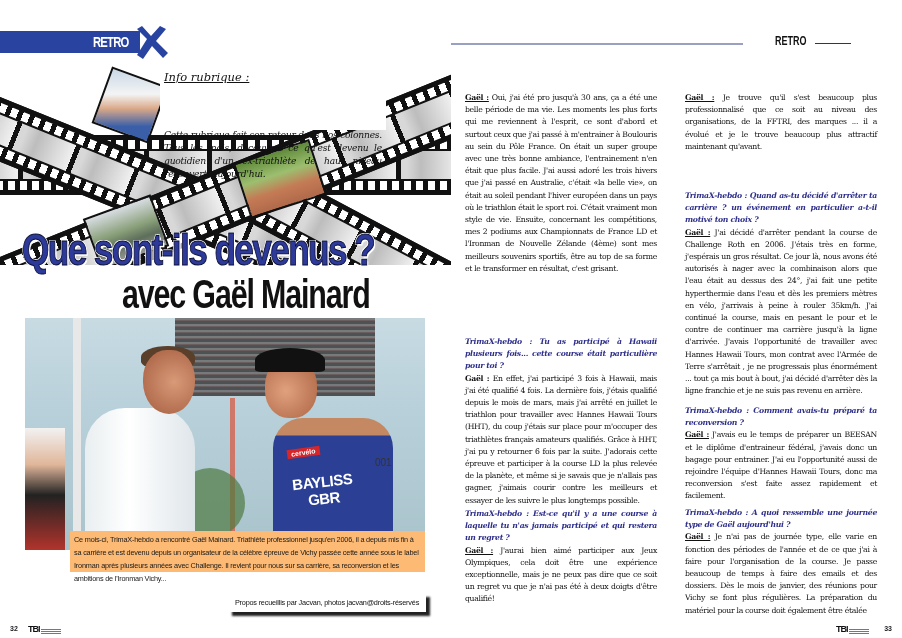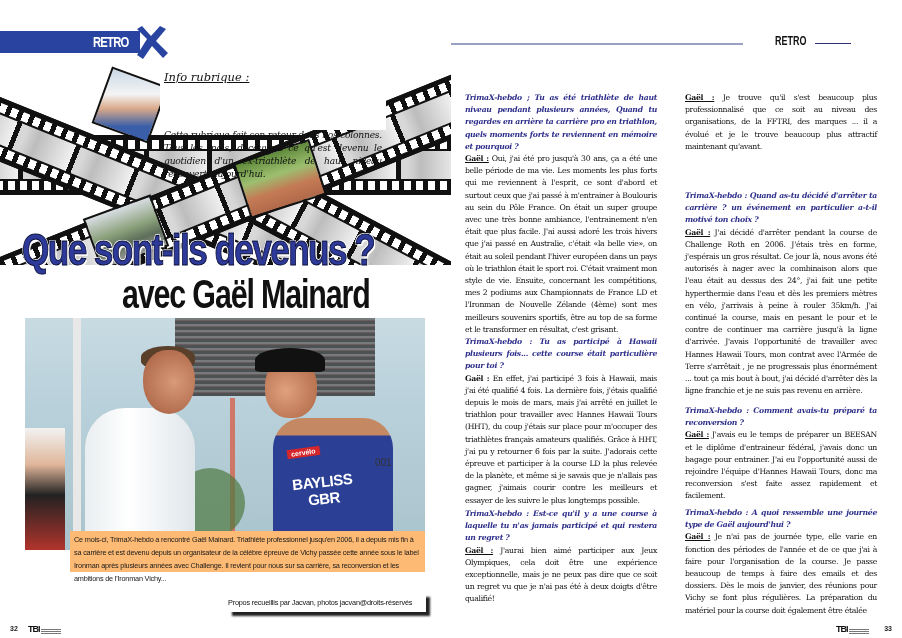--- a/index.html
+++ b/index.html
@@ -145,21 +145,21 @@
   .caption {
     position: absolute; left: 70px; top: 531px; width: 355px; height: 41px;
     background: #fdba74; padding: 2px 4px;
     font-family: "Liberation Sans", sans-serif; font-size: 7.3px; line-height: 13px;
     color: #1a1a1a; letter-spacing: -0.2px;
   }
   .credit-box {
     position: absolute; left: 228px; top: 593px; width: 198px; height: 19px;
     background: #fff; box-shadow: 4px 4px 2px #222;
     font-family: "Liberation Sans", sans-serif; font-size: 7.3px; color: #111;
-    line-height: 19px; letter-spacing: -0.2px;
+    text-align: center; line-height: 19px; letter-spacing: -0.2px;
   }
   .page-num-left {
     position: absolute; left: 10px; top: 625px; font-family: "Liberation Sans", sans-serif; font-weight: bold;
     font-size: 7px; color: #222;
   }
   .logo-left { position: absolute; left: 28px; top: 624px; }
   .logo {
     font-family: "Liberation Sans", sans-serif; font-weight: bold; font-size: 9px; color: #111; letter-spacing: -1px;
     display: flex; align-items: flex-end; gap: 1px;
   }
@@ -274,21 +274,20 @@
   </div>
 </div>
 
 <div class="page-right">
   <div class="rule-left"></div>
   <div class="retro-header">RETRO</div>
   <div class="rule-right"></div>
 
   <div class="col col-1">
     <div class="qa" style="top:92px">
-      <div class="q">TrimaX-hebdo ; Tu as été triathlète de haut niveau pendant plusieurs années, Quand tu regardes en arrière ta carrière pro en triathlon, quels moments forts te reviennent en mémoire et pourquoi ?</div>
       <div class="a"><span class="who">Gaël :</span><span> Oui, j'ai été pro jusqu'à 30 ans, ça a été une belle période de ma vie. Les moments les plus forts qui me reviennent à l'esprit, ce sont d'abord et surtout ceux que j'ai passé à m'entrainer à Boulouris au sein du Pôle France. On était un super groupe avec une très bonne ambiance, l'entrainement n'en était que plus facile. J'ai aussi adoré les trois hivers que j'ai passé en Australie, c'était «la belle vie», on était au soleil pendant l'hiver européen dans un pays où le triathlon était le sport roi. C'était vraiment mon style de vie. Ensuite, concernant les compétitions, mes 2 podiums aux Championnats de France LD et l'Ironman de Nouvelle Zélande (4ème) sont mes meilleurs souvenirs sportifs, être au top de sa forme et le transformer en résultat, c'est grisant.</span></div>
     </div>
     <div class="qa" style="top:336px">
       <div class="q">TrimaX-hebdo : Tu as participé à Hawaii plusieurs fois... cette course était particulière pour toi ?</div>
       <div class="a"><span class="who plain">Gaël :</span><span> En effet, j'ai participé 3 fois à Hawaii, mais j'ai été qualifié 4 fois. La dernière fois, j'étais qualifié depuis le mois de mars, mais j'ai arrêté en juillet le triathlon pour travailler avec Hannes Hawaii Tours (HHT), du coup j'étais sur place pour m'occuper des triathlètes français amateurs qualifiés. Grâce à HHT, j'ai pu y retourner 6 fois par la suite. J'adorais cette épreuve et participer à la course LD la plus relevée de la planète, et même si je savais que je n'allais pas gagner, j'aimais courir contre les meilleurs et essayer de les suivre le plus longtemps possible.</span></div>
     </div>
     <div class="qa" style="top:508px">
       <div class="q">TrimaX-hebdo : Est-ce qu'il y a une course à laquelle tu n'as jamais participé et qui restera un regret ?</div>
       <div class="a"><span class="who">Gaël :</span><span> J'aurai bien aimé participer aux Jeux Olympiques, cela doit être une expérience exceptionnelle, mais je ne peux pas dire que ce soit un regret vu que je n'ai pas été à deux doigts d'être qualifié!</span></div>
     </div>

